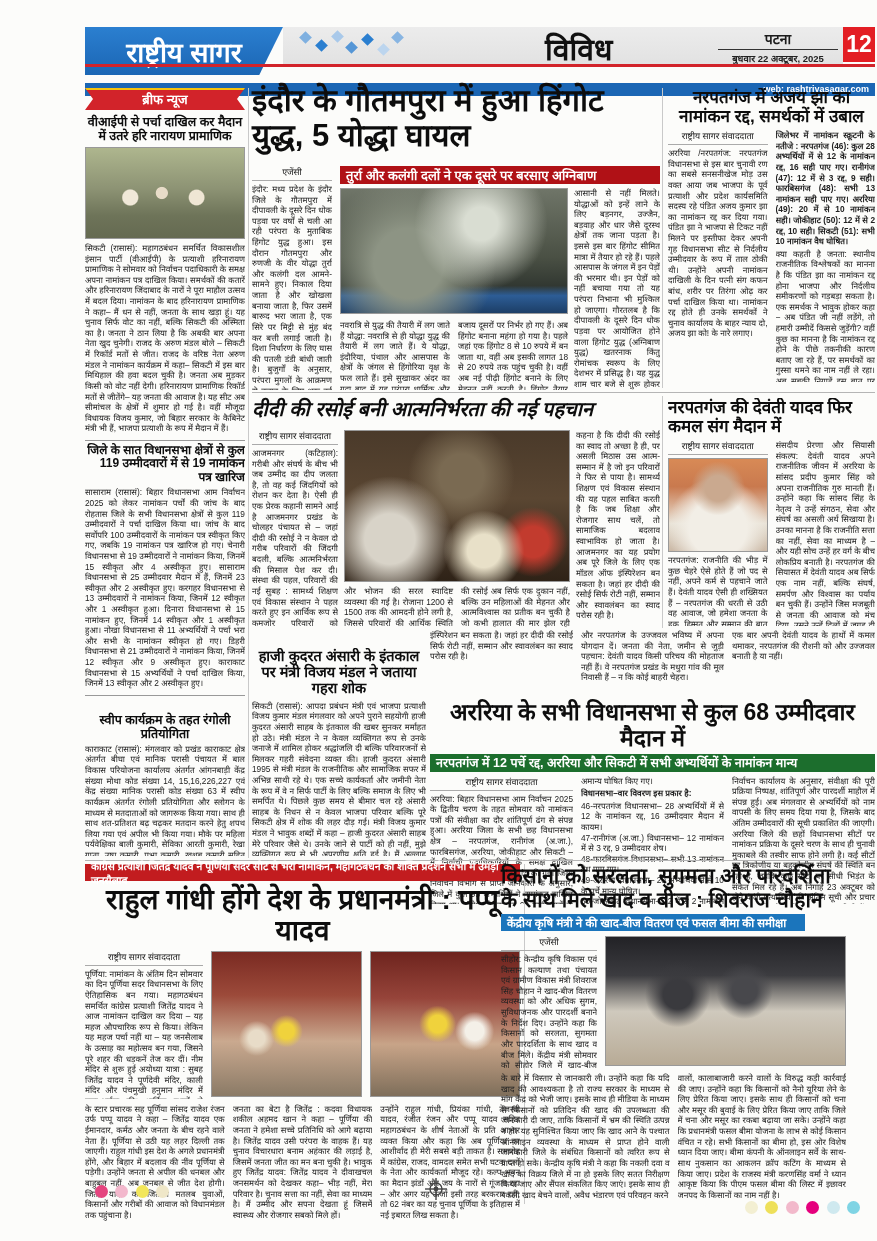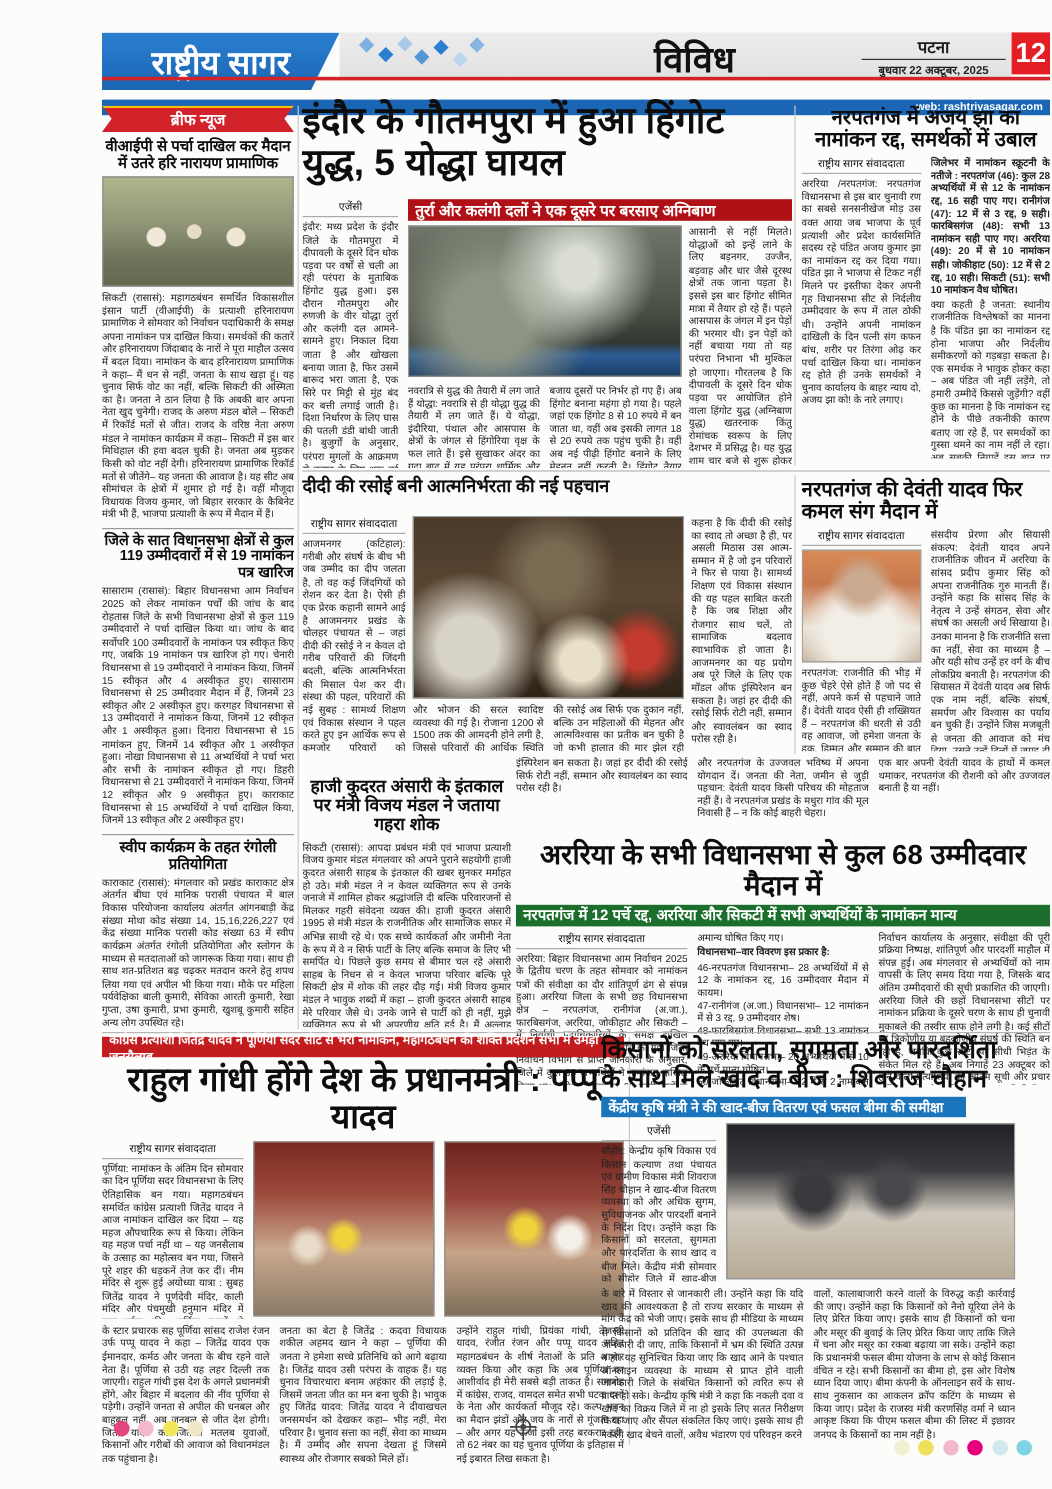--- a/index.html
+++ b/index.html
@@ -77,21 +77,21 @@
         linear-gradient(180deg,#aeb68e 0%,#8d9374 45%,#6e7459 75%,#53584394 100%),#7d8264;"></div>
       <div class="body-txt">सिकटी (रासासं): महागठबंधन समर्थित विकासशील इंसान पार्टी (वीआईपी) के प्रत्याशी हरिनारायण प्रामाणिक ने सोमवार को निर्वाचन पदाधिकारी के समक्ष अपना नामांकन पत्र दाखिल किया। समर्थकों की कतारें और हरिनारायण जिंदाबाद के नारों ने पूरा माहौल उत्सव में बदल दिया। नामांकन के बाद हरिनारायण प्रामाणिक ने कहा– मैं धन से नहीं, जनता के साथ खड़ा हूं। यह चुनाव सिर्फ वोट का नहीं, बल्कि सिकटी की अस्मिता का है। जनता ने ठान लिया है कि अबकी बार अपना नेता खुद चुनेगी। राजद के अरुण मंडल बोले – सिकटी में रिकॉर्ड मतों से जीत। राजद के वरिष्ठ नेता अरुण मंडल ने नामांकन कार्यक्रम में कहा– सिकटी में इस बार मिथिहाल की हवा बदल चुकी है। जनता अब मुड़कर किसी को वोट नहीं देगी। हरिनारायण प्रामाणिक रिकॉर्ड मतों से जीतेंगे– यह जनता की आवाज है। यह सीट अब सीमांचल के क्षेत्रों में शुमार हो गई है। वहीं मौजूदा विधायक विजय कुमार, जो बिहार सरकार के कैबिनेट मंत्री भी हैं, भाजपा प्रत्याशी के रूप में मैदान में हैं।</div>
     </div>
 
     <div style="margin-top:6px;">
       <div class="hl" style="font-size:12px;text-align:right;border-top:1px solid #999;padding-top:3px;">जिले के सात विधानसभा क्षेत्रों से कुल 119 उम्मीदवारों में से 19 नामांकन पत्र खारिज</div>
       <div class="body-txt" style="margin-top:3px;">सासाराम (रासासं): बिहार विधानसभा आम निर्वाचन 2025 को लेकर नामांकन पर्चों की जांच के बाद रोहतास जिले के सभी विधानसभा क्षेत्रों से कुल 119 उम्मीदवारों ने पर्चा दाखिल किया था। जांच के बाद सर्वोपरि 100 उम्मीदवारों के नामांकन पत्र स्वीकृत किए गए, जबकि 19 नामांकन पत्र खारिज हो गए। चेनारी विधानसभा से 19 उम्मीदवारों ने नामांकन किया, जिनमें 15 स्वीकृत और 4 अस्वीकृत हुए। सासाराम विधानसभा से 25 उम्मीदवार मैदान में हैं, जिनमें 23 स्वीकृत और 2 अस्वीकृत हुए। करगहर विधानसभा से 13 उम्मीदवारों ने नामांकन किया, जिनमें 12 स्वीकृत और 1 अस्वीकृत हुआ। दिनारा विधानसभा से 15 नामांकन हुए, जिनमें 14 स्वीकृत और 1 अस्वीकृत हुआ। नोखा विधानसभा से 11 अभ्यर्थियों ने पर्चा भरा और सभी के नामांकन स्वीकृत हो गए। डिहरी विधानसभा से 21 उम्मीदवारों ने नामांकन किया, जिनमें 12 स्वीकृत और 9 अस्वीकृत हुए। काराकाट विधानसभा से 15 अभ्यर्थियों ने पर्चा दाखिल किया, जिनमें 13 स्वीकृत और 2 अस्वीकृत हुए।</div>
     </div>
 
     <div style="margin-top:6px;">
-      <div class="hl" style="font-size:12.5px;text-align:center;border-top:1px solid #999;padding-top:3px;">स्वीप कार्यक्रम के तहत रंगोली प्रतियोगिता</div>
+      <div class="hl" style="font-size:12.5px;text-align:center;border-top:1px solid #999;padding-top:17px;">स्वीप कार्यक्रम के तहत रंगोली प्रतियोगिता</div>
       <div class="body-txt" style="margin-top:3px;">काराकाट (रासासं): मंगलवार को प्रखंड काराकाट क्षेत्र अंतर्गत बीघा एवं मानिक परासी पंचायत में बाल विकास परियोजना कार्यालय अंतर्गत आंगनबाड़ी केंद्र संख्या मोथा कोड संख्या 14, 15,16,226,227 एवं केंद्र संख्या मानिक परासी कोड संख्या 63 में स्वीप कार्यक्रम अंतर्गत रंगोली प्रतियोगिता और स्लोगन के माध्यम से मतदाताओं को जागरूक किया गया। साथ ही साथ शत-प्रतिशत बढ़ चढ़कर मतदान करने हेतु शपथ लिया गया एवं अपील भी किया गया। मौके पर महिला पर्यवेक्षिका बाली कुमारी, सेविका आरती कुमारी, रेखा गुप्ता, उषा कुमारी, प्रभा कुमारी, खुशबू कुमारी सहित अन्य लोग उपस्थित रहे।</div>
     </div>
 
   </div>
 
   <div class="abs vr" style="left:248px;top:88px;height:770px;"></div>
   <div class="abs vr" style="left:662px;top:88px;height:300px;"></div>
   <div class="abs vr" style="left:662px;top:396px;height:232px;"></div>
 
   <div class="abs" style="left:252px;top:84px;width:408px;height:306px;">
@@ -125,21 +125,21 @@
       <div class="col">
         <div class="body-txt" style="font-weight:bold;">जिलेभर में नामांकन स्क्रूटनी के नतीजे : नरपतगंज (46): कुल 28 अभ्यर्थियों में से 12 के नामांकन रद्द, 16 सही पाए गए। रानीगंज (47): 12 में से 3 रद्द, 9 सही। फारबिसगंज (48): सभी 13 नामांकन सही पाए गए। अररिया (49): 20 में से 10 नामांकन सही। जोकीहाट (50): 12 में से 2 रद्द, 10 सही। सिकटी (51): सभी 10 नामांकन वैध घोषित।</div>
         <div class="body-txt" style="margin-top:2px;">क्या कहती है जनता: स्थानीय राजनीतिक विश्लेषकों का मानना है कि पंडित झा का नामांकन रद्द होना भाजपा और निर्दलीय समीकरणों को गड़बड़ा सकता है। एक समर्थक ने भावुक होकर कहा – अब पंडित जी नहीं लड़ेंगे, तो हमारी उम्मीदें किससे जुड़ेंगी? वहीं कुछ का मानना है कि नामांकन रद्द होने के पीछे तकनीकी कारण बताए जा रहे हैं, पर समर्थकों का गुस्सा थमने का नाम नहीं ले रहा। अब सबकी निगाहें इस बात पर टिकी हैं कि पंडित झा आगे क्या कदम उठाते हैं – क्या वे इस फैसले को चुनौती देंगे या यह जंग कागज की लड़ाई बनकर रह जाएगी?</div>
       </div>
     </div>
   </div>
 
   <div class="abs hr" style="left:252px;top:392px;width:623px;"></div>
 
   <div class="abs" style="left:252px;top:398px;width:408px;height:230px;">
-    <div class="hl" style="font-size:15px;">दीदी की रसोई बनी आत्मनिर्भरता की नई पहचान</div>
+    <div class="hl" style="font-size:20px;font-style:italic;">दीदी की रसोई बनी आत्मनिर्भरता की नई पहचान</div>
     <div class="abs clip" style="left:0;top:32px;width:86px;height:198px;">
       <div class="byline">राष्ट्रीय सागर संवाददाता</div>
       <div class="body-txt">आजमनगर (कटिहाल): गरीबी और संघर्ष के बीच भी जब उम्मीद का दीप जलता है, तो वह कई जिंदगियों को रोशन कर देता है। ऐसी ही एक प्रेरक कहानी सामने आई है आजमनगर प्रखंड के चोलहर पंचायत से – जहां दीदी की रसोई ने न केवल दो गरीब परिवारों की जिंदगी बदली, बल्कि आत्मनिर्भरता की मिसाल पेश कर दी। संस्था की पहल, परिवारों की नई सुबह : सामर्थ्य शिक्षण एवं विकास संस्थान ने पहल करते हुए इन आर्थिक रूप से कमजोर परिवारों को मुख्यधारा से जोड़ा। संस्थान ने न केवल उनके बच्चों का स्कूल में नामांकन कराया, बल्कि आजीविका का स्थायी साधन भी उपलब्ध कराया। इसी प्रयास के तहत शुरू हुई दीदी की रसोई – एक छोटा सा भोजनालय, जो अब आत्मनिर्भरता की बड़ी मिसाल बन चुका है। इस रसोई में नाश्ते</div>
     </div>
     <div class="abs photo" style="left:92px;top:32px;width:226px;height:152px;background:
       radial-gradient(circle at 20% 72%, #d8d3c8 0 12%, transparent 30%),
       radial-gradient(circle at 62% 80%, #e8e0c8 0 9%, transparent 22%),
       radial-gradient(circle at 84% 74%, #c23b2e 0 7%, transparent 16%),
       radial-gradient(circle at 52% 30%, #7a6a52 0 14%, transparent 34%),
       linear-gradient(180deg,#4a3a2a 0%,#5a4632 45%,#2e2217 100%),#3a2d1e;"></div>

